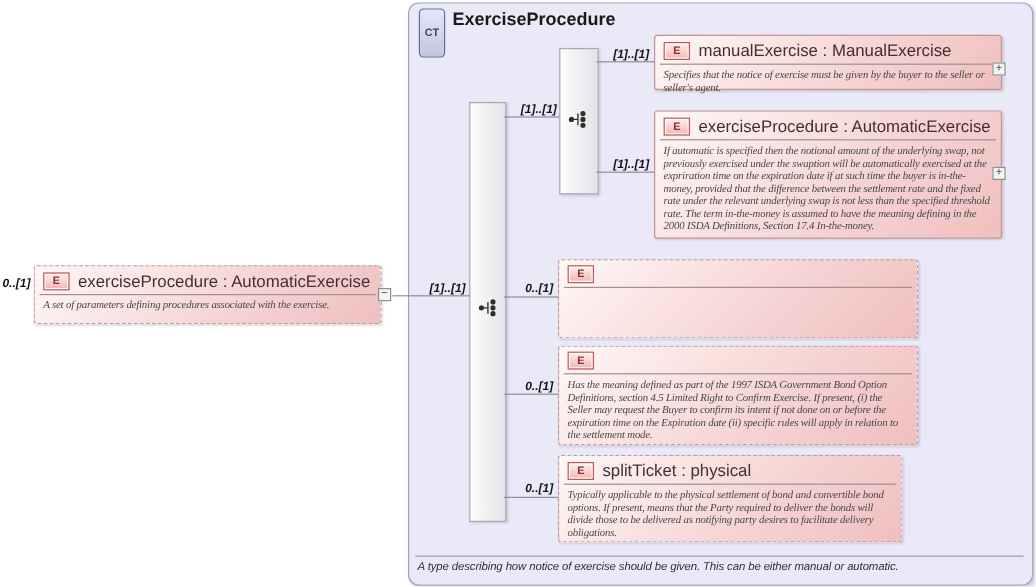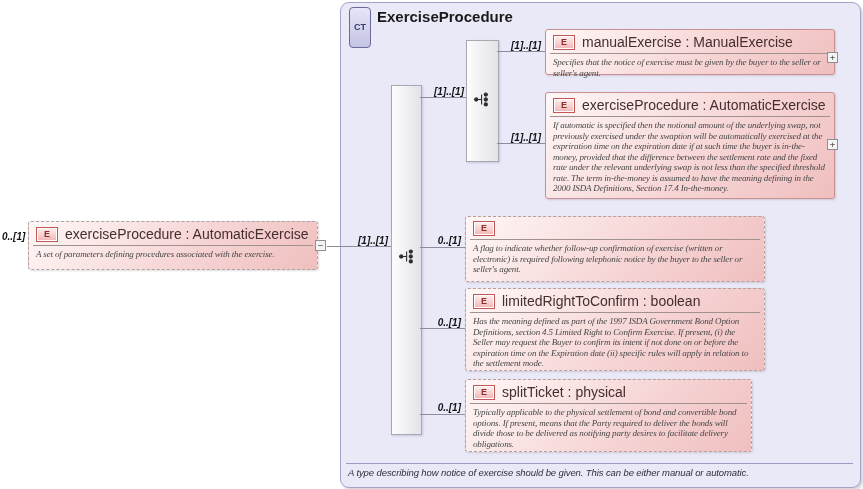--- a/index.html
+++ b/index.html
@@ -127,30 +127,28 @@
   <div class="toggle" style="left:827px;top:139px;">+</div>
 
   <div class="hline" style="left:420px;top:247px;width:46px;"></div>
   <div class="card r" style="left:428px;top:235px;width:33px;">0..[1]</div>
 
   <div class="box dashed" style="left:465px;top:216px;width:298px;height:64px;">
     <div class="title-row">
       <span class="ebadge">E</span>
     </div>
     <div class="sep"></div>
-    <div class="desc">A flag to indicate whether follow-up confirmation of exercise (written or electronic) is required following telephonic notice by the buyer to the seller or seller's agent.</div>
   </div>
 
   <div class="hline" style="left:420px;top:328px;width:46px;"></div>
   <div class="card r" style="left:428px;top:317px;width:33px;">0..[1]</div>
 
   <div class="box dashed" style="left:465px;top:288px;width:298px;height:81px;">
     <div class="title-row">
       <span class="ebadge">E</span>
-      <span class="ename">limitedRightToConfirm : boolean</span>
     </div>
     <div class="sep"></div>
     <div class="desc">Has the meaning defined as part of the 1997 ISDA Government Bond Option Definitions, section 4.5 Limited Right to Confirm Exercise. If present, (i) the Seller may request the Buyer to confirm its intent if not done on or before the expiration time on the Expiration date (ii) specific rules will apply in relation to the settlement mode.</div>
   </div>
 
   <div class="hline" style="left:420px;top:414px;width:46px;"></div>
   <div class="card r" style="left:428px;top:402px;width:33px;">0..[1]</div>
 
   <div class="box dashed" style="left:465px;top:379px;width:285px;height:71px;">
     <div class="title-row">

